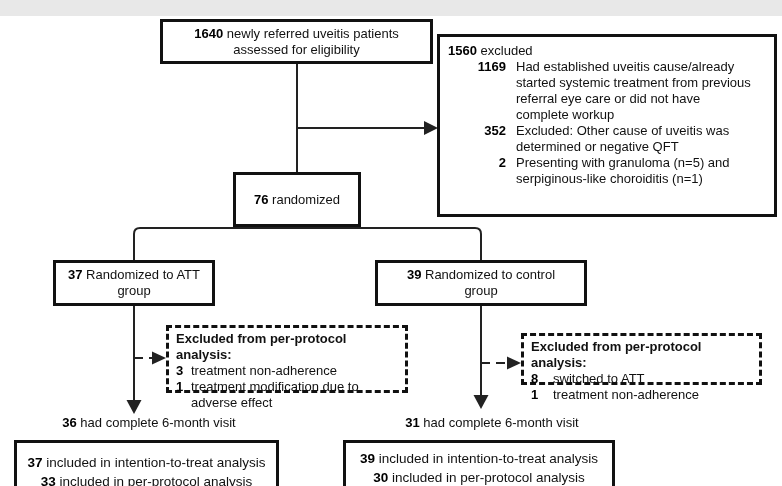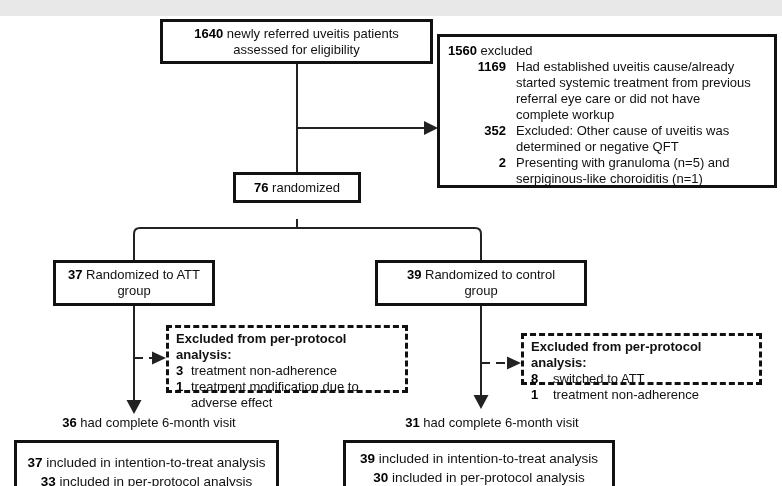--- a/index.html
+++ b/index.html
@@ -75,40 +75,40 @@
     <polygon class="ah" points="507,340.5 507,353.5 521,347"></polygon>
   </svg>
 
   <div class="box center" style="left:160px; top:3px; width:273px; height:45px;">
     <div style="max-width:245px;">
       <b>1640</b>
       <span>newly referred uveitis patients assessed for eligibility</span>
     </div>
   </div>
 
-  <div class="box" style="left:437px; top:18px; width:340px; height:154px;">
+  <div class="box" style="left:437px; top:18px; width:340px; height:183px;">
     <div class="xhead">
       <b>1560</b>
       <span>excluded</span>
     </div>
     <div class="xrow">
       <b class="num">1169</b>
       <span class="xtxt">Had established uveitis cause/already started systemic treatment from previous referral eye care or did not have complete workup</span>
     </div>
     <div class="xrow">
       <b class="num">352</b>
       <span class="xtxt">Excluded: Other cause of uveitis was determined or negative QFT</span>
     </div>
     <div class="xrow">
       <b class="num">2</b>
       <span class="xtxt">Presenting with granuloma (n=5) and serpiginous-like choroiditis (n=1)</span>
     </div>
   </div>
 
-  <div class="box center" style="left:233px; top:156px; width:128px; height:31px;">
+  <div class="box center" style="left:233px; top:156px; width:128px; height:55px;">
     <div>
       <b>76</b>
       <span>randomized</span>
     </div>
   </div>
 
   <div class="box center groupbox" style="left:53px; top:244px; width:162px; height:46px;">
     <div class="inner" style="max-width:145px;">
       <b>37</b>
       <span>Randomized to ATT group</span>

